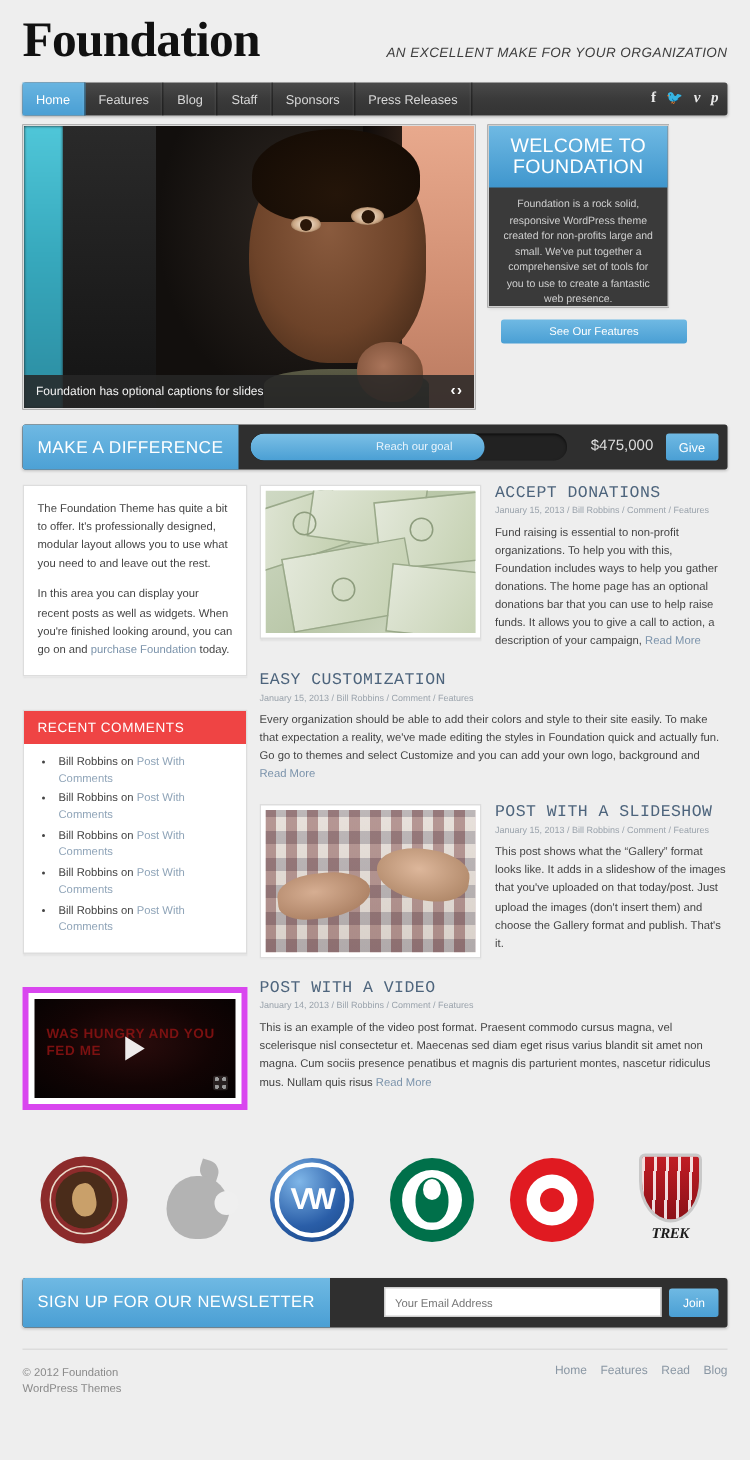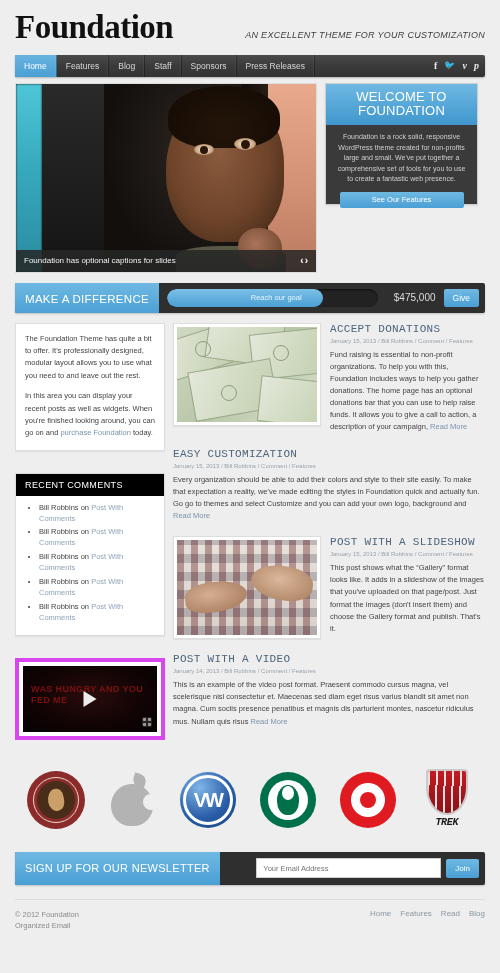--- a/index.html
+++ b/index.html
@@ -108,21 +108,21 @@
   .slide-caption {
     position: absolute; left: 0; bottom: 0; right: 0; height: 22px;
     background: rgba(38,38,38,.86);
     display: flex; align-items: center; justify-content: space-between;
     padding: 0 8px;
   }
   .slide-caption .cap-text { font-size: 8px; color: #f0f0f0; }
   .slide-nav { display: flex; gap: 1px; color: #fff; font-size: 10px; font-weight: bold; cursor: pointer; }
 
   .welcome {
-    width: 153px; height: 122px;
+    width: 121px; height: 122px;
     background: #3a3a3a;
     border: 1px solid #cfcfcf;
     padding: 0;
     box-shadow: 0 1px 2px rgba(0,0,0,.08);
   }
   .welcome-head {
     background: linear-gradient(180deg,#6fb9e3 0%, #3f96cd 100%);
     color: #fff;
     text-align: center;
     padding: 6px 4px 7px 4px;
@@ -183,21 +183,21 @@
   .intro-box {
     background: #fff; border: 1px solid #ddd; padding: 9px 9px 10px 9px;
     box-shadow: 0 1px 1px rgba(0,0,0,.05);
   }
   .intro-box p { font-size: 7.5px; line-height: 1.65; color: #444; }
   .intro-box p + p { margin-top: 8px; }
   .intro-box a { color: #7b93ab; text-decoration: none; }
 
   .widget { margin-top: 22px; background: #fff; border: 1px solid #ddd; box-shadow: 0 1px 1px rgba(0,0,0,.05); }
   .widget-head {
-    background: #000000; color: #fff; font-size: 9px; letter-spacing: .4px;
+    background: #ef4444; color: #fff; font-size: 9px; letter-spacing: .4px;
     padding: 6px 9px;
   }
   .widget-body { padding: 7px 9px 9px 9px; }
   .widget-body ul { list-style: disc; padding-left: 14px; }
   .widget-body li { font-size: 7.5px; line-height: 1.45; color: #444; margin-bottom: 3px; }
   .widget-body li a { color: #8fa4b8; text-decoration: none; }
 
   .video-box { margin-top: 22px; background: #fff; border: 4px solid #d946ef; padding: 4px; }
   .video-thumb {
     position: relative; width: 100%; height: 66px;
@@ -299,21 +299,21 @@
   .lg-target { width: 56px; height: 56px; border-radius: 50%; background: #e01a21;
     display:flex; align-items:center; justify-content:center; }
   .lg-target i { width: 34px; height: 34px; border-radius:50%; background:#fff;
     display:flex; align-items:center; justify-content:center; }
   .lg-target b { width: 16px; height: 16px; border-radius:50%; background:#e01a21; }
   .lg-trek { width: 52px; height: 62px; display:flex; flex-direction:column; align-items:center; }
   .lg-trek .shield { width: 42px; height: 46px; background: linear-gradient(180deg,#c01c24 0%, #8b1117 100%);
     border: 2px solid #c9c9c9; border-radius: 4px 4px 50% 50% / 4px 4px 60% 60%; position:relative; overflow:hidden; }
   .lg-trek .shield::after { content:""; position:absolute; inset:0;
     background: repeating-linear-gradient(92deg, rgba(255,255,255,.85) 0 2px, transparent 2px 8px); }
-  .lg-trek .word { font-family:Liberation Mono, monospace; font-weight:bold; font-size:10px;
+  .lg-trek .word { font-family:Liberation Serif, serif; font-weight:bold; font-size:10px;
     font-style: italic; color:#1a1a1a; margin-top: 2px; letter-spacing:-.3px; }
 
   
   .newsletter {
     margin: 12px 15px 0 15px; height: 33px; display: flex; align-items: stretch;
     background: #2f2f2f; border-radius: 2px; overflow: hidden;
     box-shadow: 0 1px 2px rgba(0,0,0,.2);
   }
   .nl-title {
     background: linear-gradient(180deg,#6fb9e3 0%, #4a9fd4 100%);
@@ -342,21 +342,21 @@
   .footer-links { display: flex; gap: 9px; }
   .footer-links a { font-size: 8px; color: #8a97a4; text-decoration: none; cursor: pointer; }
 </style>
 </head>
 <body>
 
 <div class="page">
 
   <div class="masthead">
     <div class="site-title">Foundation</div>
-    <div class="tagline">AN EXCELLENT THEME FOR YOUR CUSTOMIZATION</div>
+    <div class="tagline">AN EXCELLENT MAKE FOR YOUR ORGANIZATION</div>
   </div>
 
   <div class="navbar">
     <div class="nav-items">
       <div class="nav-item active">Home</div>
       <div class="nav-item">Features</div>
       <div class="nav-item">Blog</div>
       <div class="nav-item">Staff</div>
       <div class="nav-item">Sponsors</div>
       <div class="nav-item">Press Releases</div>
@@ -495,21 +495,21 @@
             <div class="hands">
               <div class="shirt"></div>
               <div class="p1"></div>
               <div class="p2"></div>
             </div>
           </div>
         </div>
         <div class="post-head">
           <div class="post-title">POST WITH A SLIDESHOW</div>
           <div class="post-meta">January 15, 2013 / Bill Robbins / Comment / Features</div>
-          <div class="post-body">This post shows what the “Gallery” format looks like. It adds in a slideshow of the images that you've uploaded on that page/post. Just format the images (don't insert them) and choose the Gallery format and publish. That's it.</div>
+          <div class="post-body">This post shows what the “Gallery” format looks like. It adds in a slideshow of the images that you've uploaded on that today/post. Just upload the images (don't insert them) and choose the Gallery format and publish. That's it.</div>
         </div>
       </div>
 
       <div class="post stack">
         <div class="post-head">
           <div class="post-title">POST WITH A VIDEO</div>
           <div class="post-meta">January 14, 2013 / Bill Robbins / Comment / Features</div>
           <div class="post-body"><span>This is an example of the video post format. Praesent commodo cursus magna, vel scelerisque nisl consectetur et. Maecenas sed diam eget risus varius blandit sit amet non magna. Cum sociis presence penatibus et magnis dis parturient montes, nascetur ridiculus mus. Nullam quis risus</span> <a href="#" class="more">Read More</a></div>
         </div>
       </div>
@@ -549,21 +549,21 @@
     <div class="nl-title">SIGN UP FOR OUR NEWSLETTER</div>
     <div class="nl-form">
       <input class="nl-input" type="text" placeholder="Your Email Address" style="">
       <button class="nl-btn">Join</button>
     </div>
   </div>
 
   <div class="footer">
     <div class="footer-left">
       <p>© 2012 Foundation</p>
-      <p>Organized Email</p>
+      <p>WordPress Themes</p>
     </div>
     <div class="footer-links">
       <a href="#">Home</a>
       <a href="#">Features</a>
       <a href="#">Read</a>
       <a href="#">Blog</a>
     </div>
   </div>
 
 </div>

